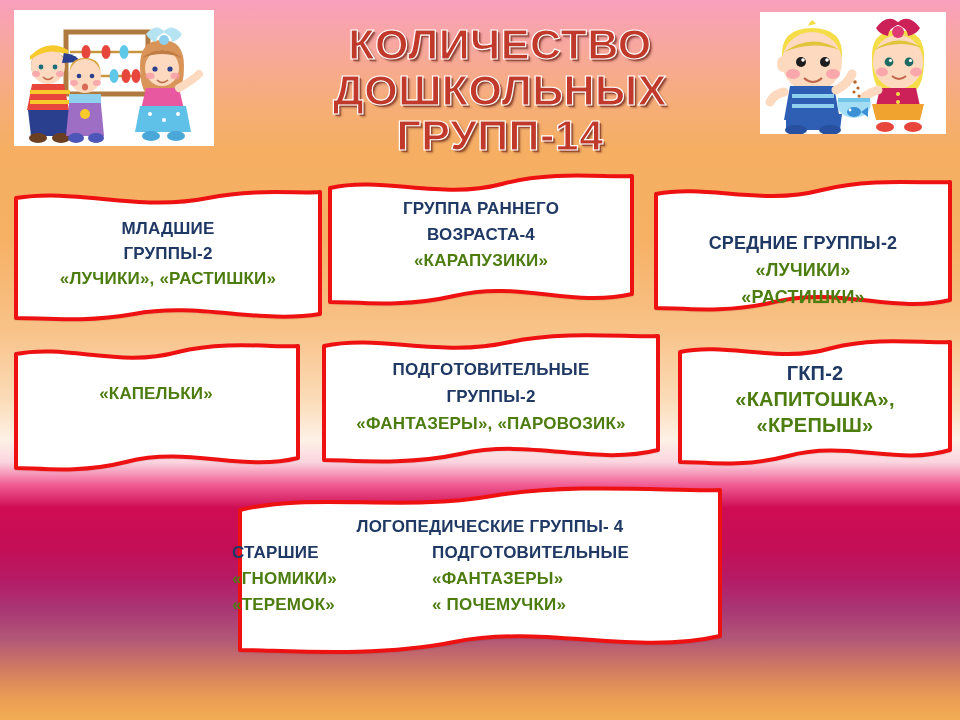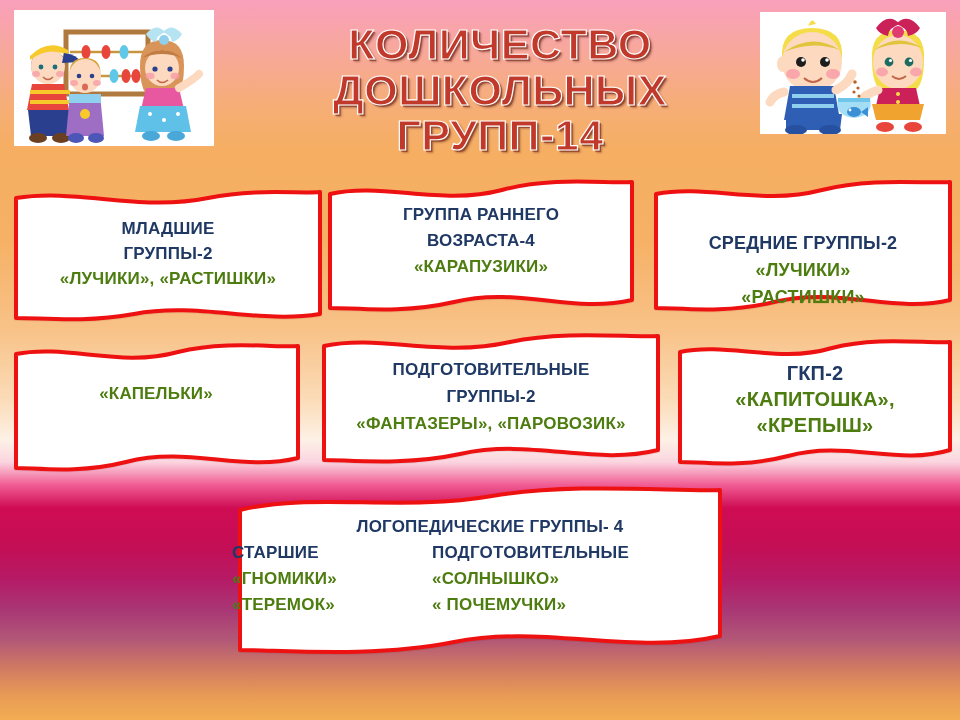--- a/index.html
+++ b/index.html
@@ -84,21 +84,21 @@
     white-space:nowrap;
   }
   .ln.navy { color:#1f3864; }
   .ln.red  { color:#4d7c0f; }
 
   
   #card-0 { left:8px;   top:186px; width:320px; height:140px; }
   #card-0 .content { top:30px; }
   #card-0 .ln { font-size:17px; line-height:25px;text-align:center; }
 
-  #card-1 { left:322px; top:174px; width:318px; height:140px; }
+  #card-1 { left:322px; top:168px; width:318px; height:140px; }
   #card-1 .content { top:28px; }
   #card-1 .ln { font-size:17px; line-height:26px; }
 
   #card-2 { left:650px; top:176px; width:306px; height:140px; }
   #card-2 .content { top:22px;margin-top:32px; }
   #card-2 .ln { font-size:18px; line-height:27px; }
 
   #card-3 { left:8px;   top:340px; width:296px; height:134px; }
   #card-3 .content { top:40px; }
   #card-3 .ln { font-size:17px; line-height:27px; }
@@ -327,20 +327,20 @@
              L 490 152 C 404 172, 312 140, 224 158 C 144 174, 52 166, 10 166 Z" fill="#ffffff" stroke="#ee1111" stroke-width="4" stroke-linejoin="round"></path>
   </svg>
   <div class="content">
     <span class="ln navy center-ish">ЛОГОПЕДИЧЕСКИЕ  ГРУППЫ- 4</span>
     <div class="row2">
       <span class="ln navy c1">СТАРШИЕ</span>
       <span class="ln navy c2">ПОДГОТОВИТЕЛЬНЫЕ</span>
     </div>
     <div class="row2">
       <span class="ln red c1">«ГНОМИКИ»</span>
-      <span class="ln red c2">«СОЛНЫШКО»</span>
+      <span class="ln red c2">«ФАНТАЗЕРЫ»</span>
     </div>
     <div class="row2">
       <span class="ln red c1">«ТЕРЕМОК»</span>
       <span class="ln red c2">« ПОЧЕМУЧКИ»</span>
     </div>
   </div>
 </div>
 
 </body></html>

